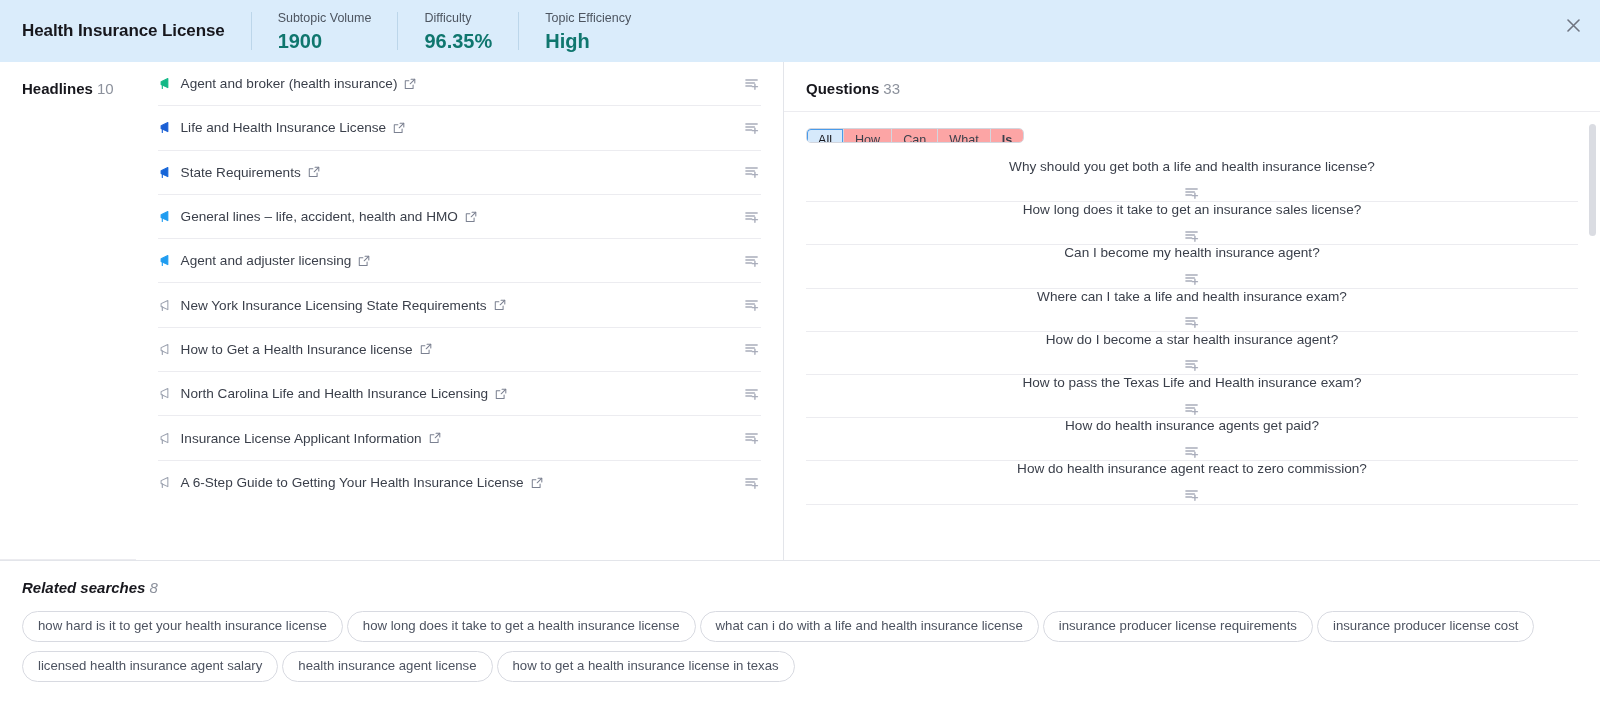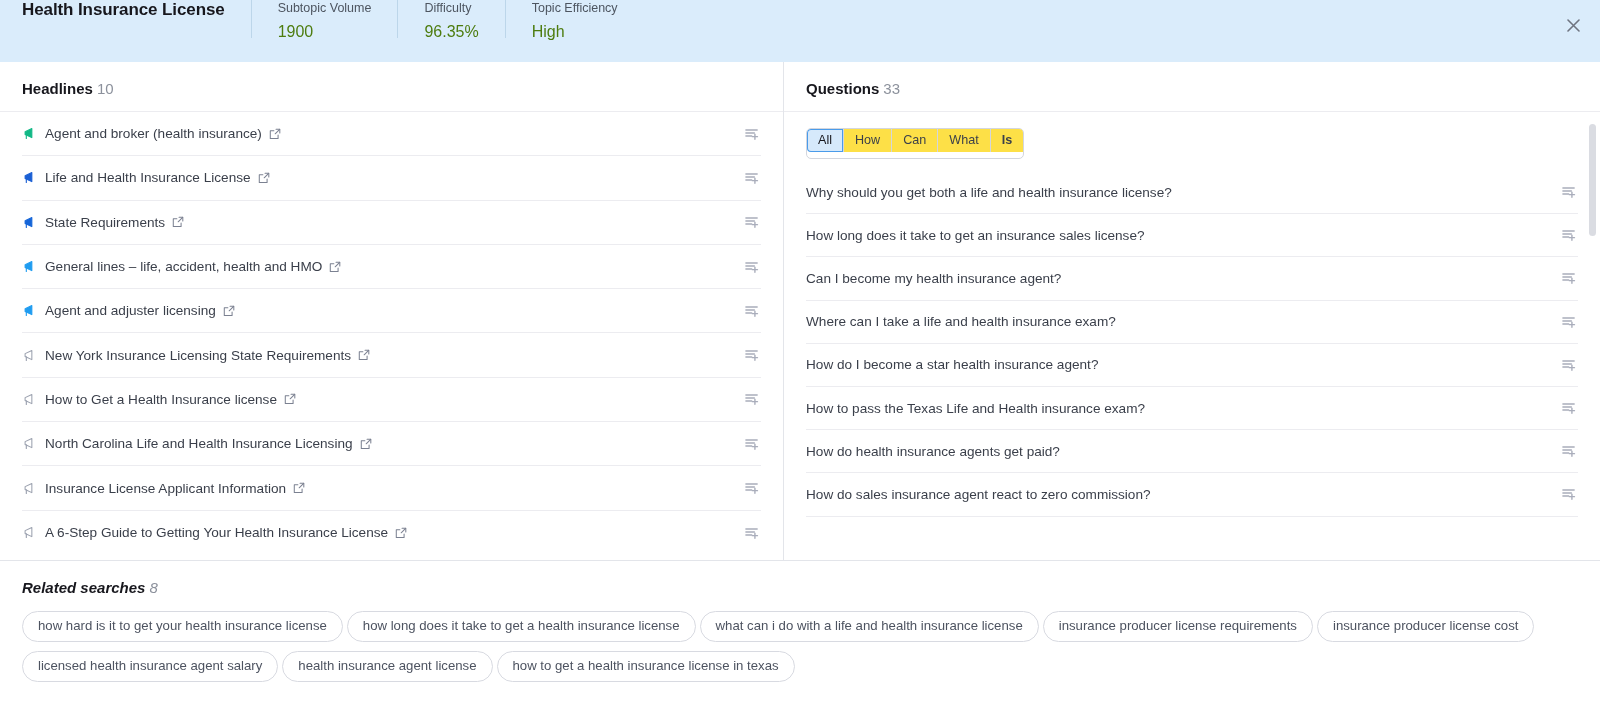--- a/index.html
+++ b/index.html
@@ -9,42 +9,42 @@
     background: #ffffff;
     color: #2b2b33;
     overflow: hidden;
   }
   .app { width: 1600px; height: 706px; display: flex; flex-direction: column; background:#fff; }
 
   
   .header {
     height: 62px; flex: 0 0 62px;
     background: #daecfb;
-    display: flex; align-items: flex-start;
+    display: flex; align-items: center;
     position: relative;
     padding-left: 22px;
   }
   .header-title {
     font-size: 17px; font-weight: bold; color: #17171d;
     letter-spacing: -0.1px;
     padding-right: 26px;
   }
   .hdiv { width: 1px; height: 38px; background: #bcd6ea; }
   .metric { padding: 0 0 0 26px; padding-right: 26px; min-width: 0; }
   .metric-label { font-size: 12.5px; color: #4d5560; line-height: 17px; font-weight: normal; }
-  .metric-value { font-size: 16px; color: #4d7c0f; font-weight: normal; line-height: 23px; margin-top: 3px; }
+  .metric-value { font-size: 20px; color: #0f766e; font-weight: bold; line-height: 23px; margin-top: 3px; }
   .close-btn {
     position: absolute; right: 14px; top: 12px;
     width: 26px; height: 26px; display:flex; align-items:center; justify-content:center;
     cursor: pointer; color:#6f7480;
   }
 
   
   .panels { flex: 1 1 auto; display: flex; min-height: 0; position: relative; }
-  .panel-left { width: 784px; flex: 0 0 784px; border-right: 1px solid #e3e5ea; display:flex; flex-direction:column; min-height:0; }
+  .panel-left { width: 784px; flex: 0 0 784px; border-right: 1px solid #e3e5ea; display:flex; flex-direction:row; min-height:0; }
   .panel-right { flex: 1 1 auto; display:flex; flex-direction:column; min-height:0; position:relative; }
 
   .panel-head {
     padding: 18px 22px 14px 22px;
     font-size: 15px; font-weight: bold; color:#17171d;
     border-bottom: 1px solid #ececf0;
   }
   .panel-head .count { font-weight: normal; color:#8c919c; margin-left:4px; }
 
   
@@ -60,39 +60,40 @@
   .hl-ico { flex: 0 0 20px; width:20px; height:16px; display:flex; align-items:center; }
   .hl-text {
     font-size: 13.6px; color:#3a3f4a; white-space:nowrap; margin-left:3px;
   }
   .ext-ico { margin-left: 7px; flex: 0 0 13px; display:inline-flex; color:#7b8191; }
   .hl-spacer { flex: 1 1 auto; }
   .add-ico { flex: 0 0 17px; color:#a9adbb; display:flex; align-items:center; cursor:pointer; }
 
   
   .qwrap { padding: 16px 22px 0 22px; }
-  .filters { display:inline-flex; border:1px solid #d3d6de; border-radius:5px; overflow:hidden; height:31px; }
+  .filters { display:inline-flex; border:1px solid #d3d6de; border-radius:5px; overflow:hidden; height:15px; }
   .filters .f {
-    font-size: 12.6px; color:#3a3f4a; background:#fde047;
+    font-size: 12.6px; color:#3a3f4a; background:#fca5a5;
     padding: 0 11px; height: 23px; line-height: 23px;
     border-right: 1px solid #d3d6de; cursor:pointer;
   }
   .filters .f:last-child { border-right:none;font-weight:bold; }
   .filters .f.active {
     background:#d6e9fb; color:#17171d;
     box-shadow: inset 0 0 0 1px #4a9bea;
     border-radius:4px 0 0 4px;
   }
 
   .qlist { flex:1 1 auto; overflow:hidden; margin-top: 12px; }
   .q-row {
     display:flex; align-items:center;
     height: 43.2px; margin: 0 22px 0 22px;
     border-bottom: 1px solid #ececf0;
     cursor:pointer;
+    flex-direction:column;
   }
   .q-text { font-size:13.6px; color:#3a3f4a; white-space:nowrap; }
   .q-spacer { flex:1 1 auto; }
 
   
   .scrollbar {
     position:absolute; right: 4px; top: 62px;
     width: 7px; height: 112px; border-radius: 4px; background:#dadce2;
     cursor:pointer;
   }
@@ -493,21 +494,21 @@
             <span class="add-ico">
               <svg width="16" height="16" viewBox="0 0 17 17">
                 <path d="M2 4.2 H14" stroke="#a9adbb" stroke-width="1.5" stroke-linecap="round"></path>
                 <path d="M2 7.4 H11" stroke="#a9adbb" stroke-width="1.5" stroke-linecap="round"></path>
                 <path d="M2 10.6 H8.2" stroke="#a9adbb" stroke-width="1.5" stroke-linecap="round"></path>
                 <path d="M11.6 8.6 V14.0 M8.9 11.3 H14.3" stroke="#a9adbb" stroke-width="1.5" stroke-linecap="round"></path>
               </svg>
             </span>
           </div>
           <div class="q-row">
-            <span class="q-text">How do sales insurance agent react to zero commission?</span>
+            <span class="q-text">How do health insurance agent react to zero commission?</span>
             <span class="q-spacer"></span>
             <span class="add-ico">
               <svg width="16" height="16" viewBox="0 0 17 17">
                 <path d="M2 4.2 H14" stroke="#a9adbb" stroke-width="1.5" stroke-linecap="round"></path>
                 <path d="M2 7.4 H11" stroke="#a9adbb" stroke-width="1.5" stroke-linecap="round"></path>
                 <path d="M2 10.6 H8.2" stroke="#a9adbb" stroke-width="1.5" stroke-linecap="round"></path>
                 <path d="M11.6 8.6 V14.0 M8.9 11.3 H14.3" stroke="#a9adbb" stroke-width="1.5" stroke-linecap="round"></path>
               </svg>
             </span>
           </div>

